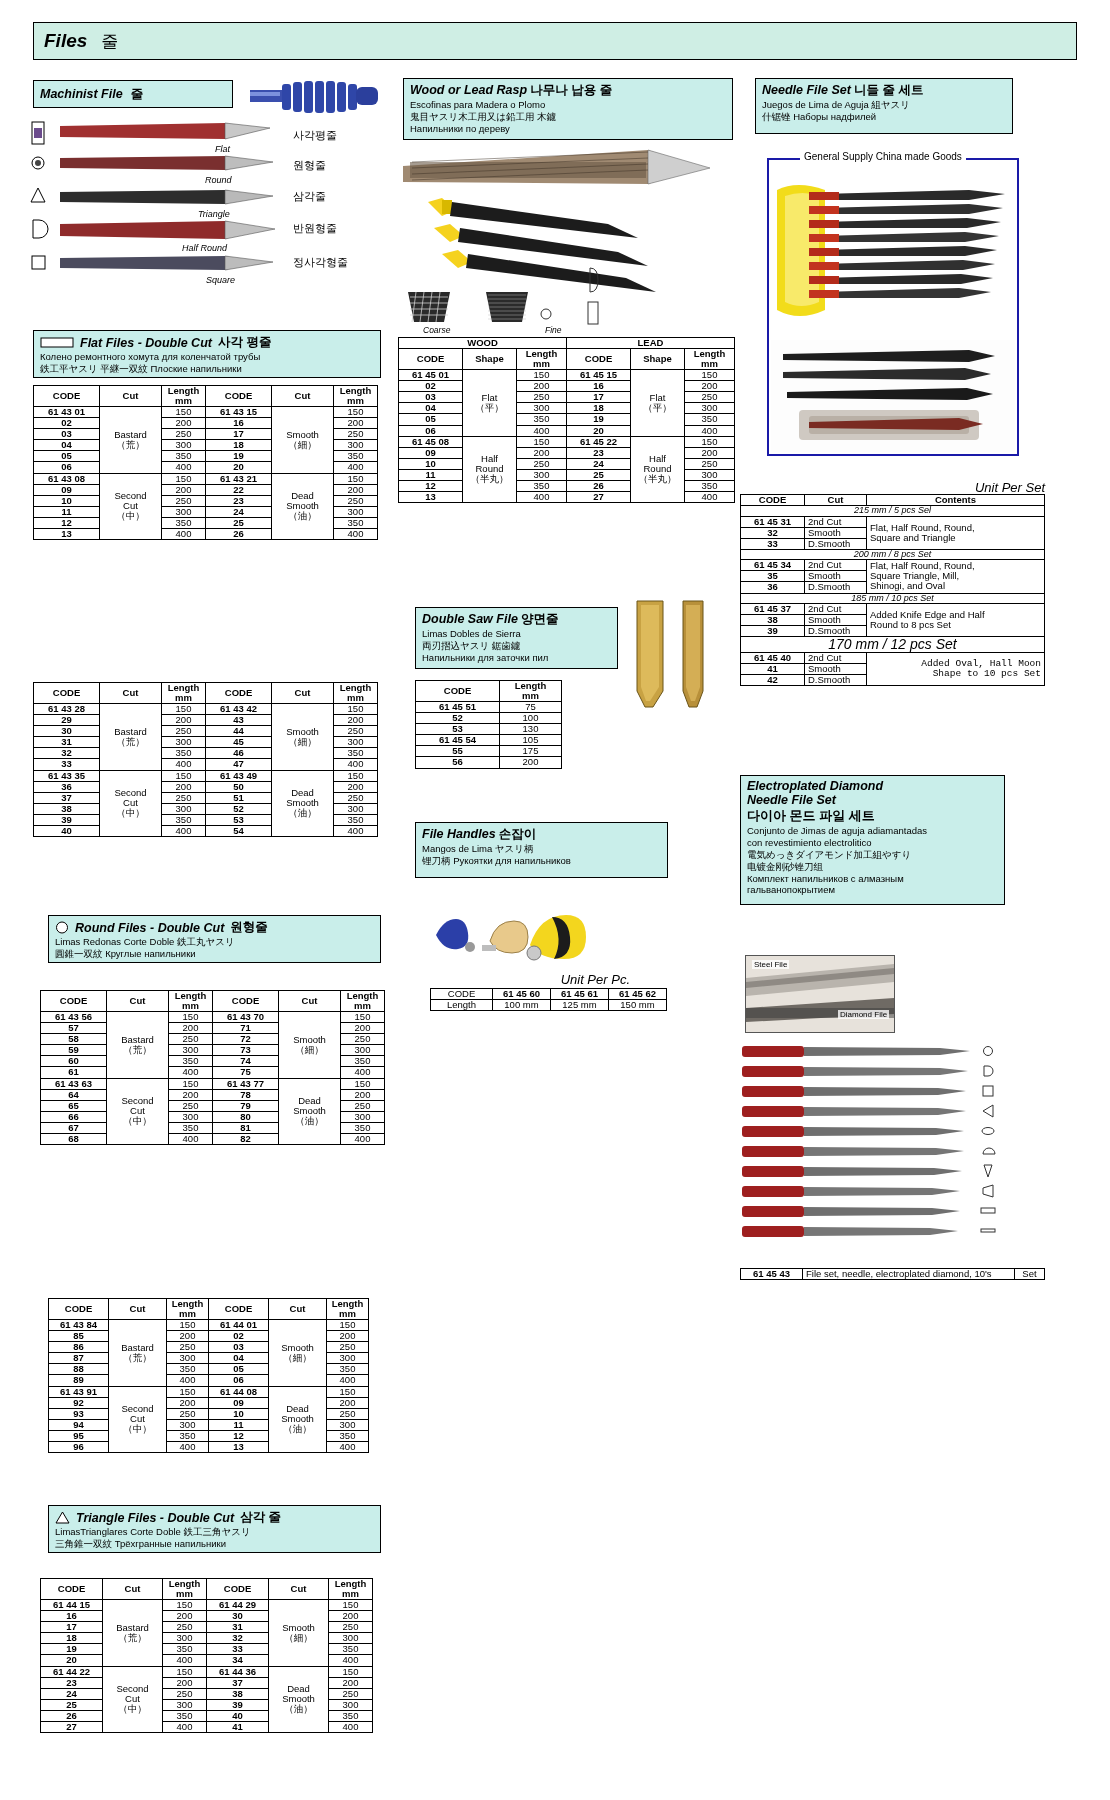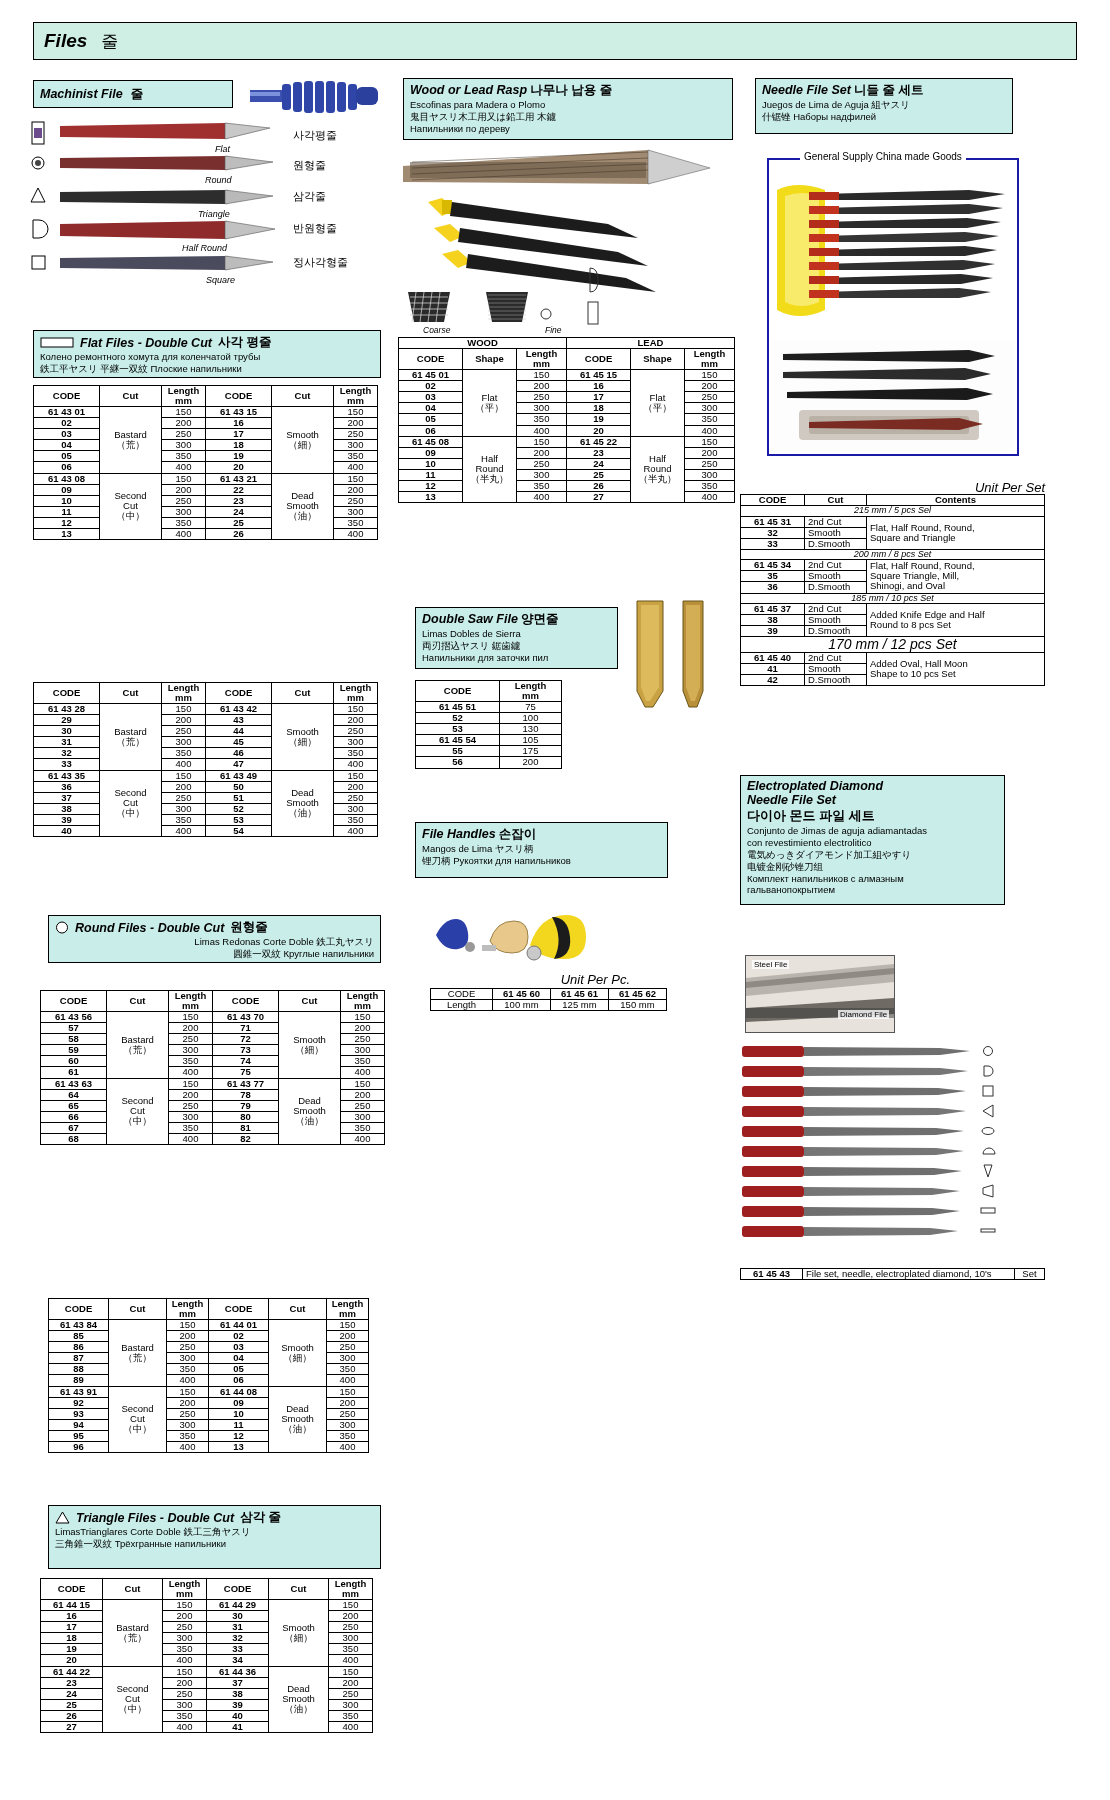--- a/index.html
+++ b/index.html
@@ -374,21 +374,21 @@
           <tr>
             <td class="code">40</td>
             <td>400</td>
             <td class="code">54</td>
             <td>400</td>
           </tr>
         </tbody>
       </table>
     </div>
 
-  <div class="abs secbox" style="left:48px; top:915px; width:333px; height:48px;text-align:right;">
+  <div class="abs secbox" style="left:48px; top:915px; width:333px; height:48px;">
     <div style="display:flex; align-items:center; gap:6px;">
       <svg width="14" height="13">
           <circle cx="7" cy="6.5" r="5.5" fill="#fff" stroke="#000"></circle>
         </svg>
       <span class="ttl">Round Files - Double Cut</span>
       <span class="kr">원형줄</span>
     </div>
     <div class="sub">Limas Redonas Corte Doble    鉄工丸ヤスリ</div>
     <div class="sub">圓錐一双紋   Круглые напильники</div>
   </div>
@@ -627,21 +627,21 @@
           <tr>
             <td class="code">96</td>
             <td>400</td>
             <td class="code">13</td>
             <td>400</td>
           </tr>
         </tbody>
       </table>
     </div>
 
-  <div class="abs secbox" style="left:48px; top:1505px; width:333px; height:64px;">
+  <div class="abs secbox" style="left:48px; top:1505px; width:333px; height:48px;">
     <div style="display:flex; align-items:center; gap:6px;">
       <svg width="15" height="13">
           <polygon points="7.5,1 14,12 1,12" fill="#fff" stroke="#000"></polygon>
         </svg>
       <span class="ttl">Triangle Files - Double Cut</span>
       <span class="kr">삼각 줄</span>
     </div>
     <div class="sub">LimasTrianglares Corte Doble   鉄工三角ヤスリ</div>
     <div class="sub">三角錐一双紋    Трёхгранные напильники</div>
   </div>
@@ -1185,21 +1185,21 @@
           <tr>
             <td class="code">39</td>
             <td style="text-align: left;">D.Smooth</td>
           </tr>
           <tr>
             <td colspan="3" style="font-style: italic; font-size: 14px;">170 mm / 12 pcs Set</td>
           </tr>
           <tr>
             <td class="code">61 45 40</td>
             <td style="text-align: left;">2nd Cut</td>
-            <td rowspan="3" style="text-align: left;">
+            <td rowspan="3" style="text-align: right; font-family: Liberation Mono, monospace;">
               <div>Added Oval, Hall Moon</div>
               <div>Shape to 10 pcs Set</div>
             </td>
           </tr>
           <tr>
             <td class="code">41</td>
             <td style="text-align: left;">Smooth</td>
           </tr>
           <tr>
             <td class="code">42</td>

